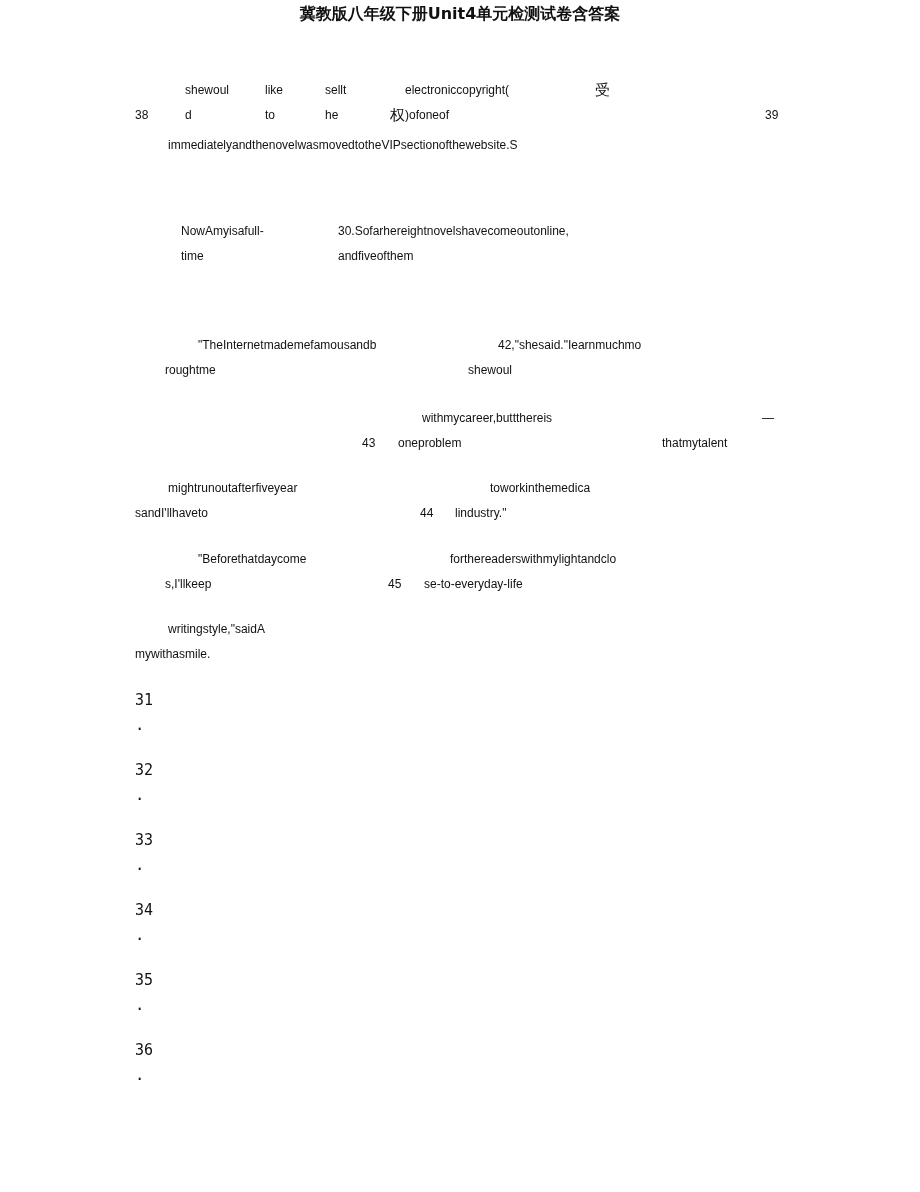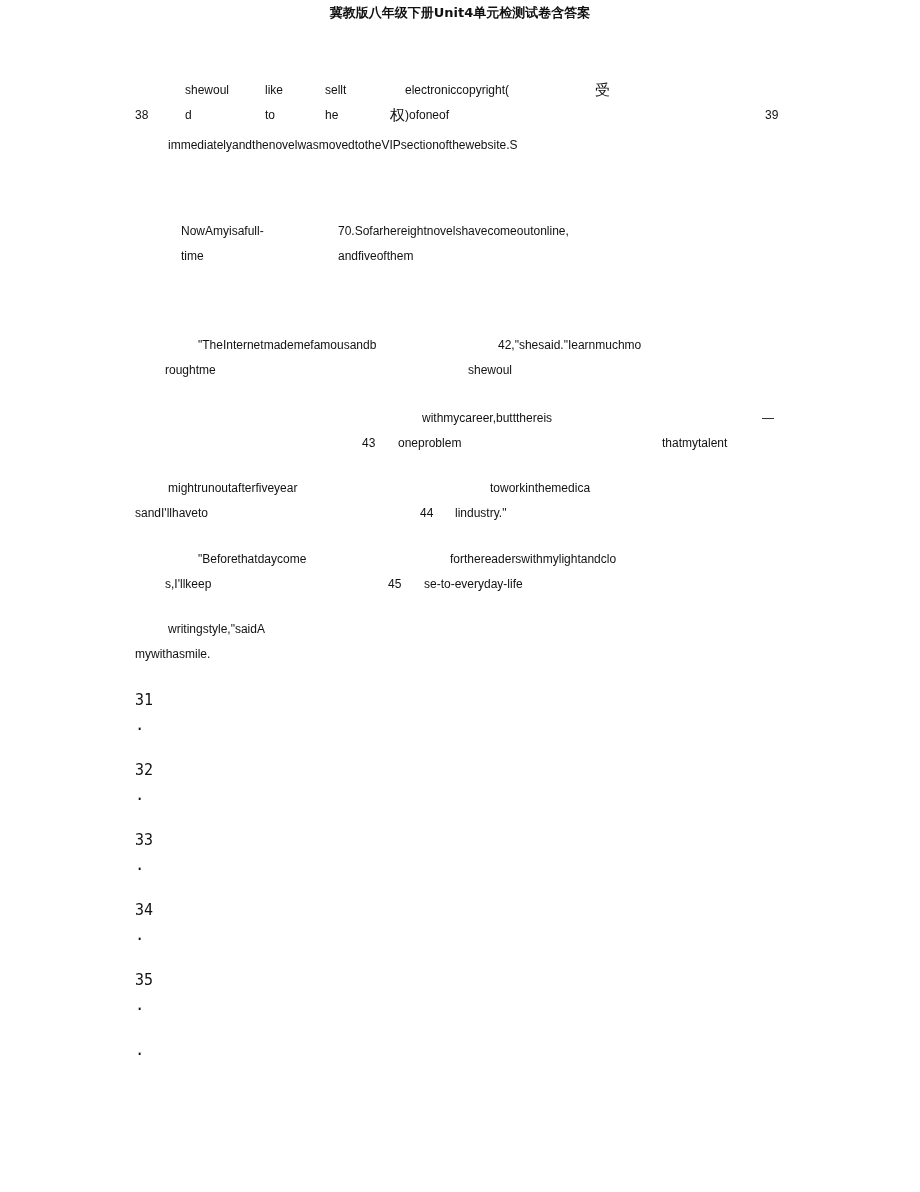--- a/index.html
+++ b/index.html
@@ -19,21 +19,21 @@
 
   
   .page-header {
     position: absolute;
     top: 4px;
     left: 0;
     width: 920px;
     text-align: center;
     font-family: "DejaVu Sans", "Liberation Sans", sans-serif;
     font-weight: bold;
-    font-size: 13px;
+    font-size: 16px;
     letter-spacing: 0px;
     color: #111111;
     white-space: nowrap;
   }
 
   
   .doc-body {
     position: absolute;
     left: 0;
     top: 0;
@@ -95,21 +95,21 @@
   }
 </style>
 </head>
 <body>
 
 <div class="page-header">冀教版八年级下册Unit4单元检测试卷含答案</div>
 
 <div class="doc-body" id="doc-body">
     <div class="block" style="left: 0px; top: 78px; width: 920px;"><div class="row"><span class="cell" style="left: 185px;">shewoul</span><span class="cell" style="left: 265px;">like</span><span class="cell" style="left: 325px;">sellt</span><span class="cell" style="left: 405px;">electroniccopyright(</span><span class="cell cjk" style="left: 595px;">受</span></div><div class="row"><span class="cell" style="left: 135px;">38</span><span class="cell" style="left: 185px;">d</span><span class="cell" style="left: 265px;">to</span><span class="cell" style="left: 325px;">he</span><span class="cell cjk" style="left: 390px;">权</span><span class="cell" style="left: 405px;">)ofoneof</span><span class="cell" style="left: 765px;">39</span></div></div>
     <div class="block" style="left: 0px; top: 133px; width: 759px;"><div class="row"><span class="cell" style="left: 168px;">immediatelyandthenovelwasmovedtotheVIPsectionofthewebsite.S</span></div></div>
-    <div class="block" style="left: 16px; top: 219px; width: 920px;"><div class="row"><span class="cell" style="left: 165px;">NowAmyisafull-</span><span class="cell" style="left: 322px;">70.Sofarhereightnovelshavecomeoutonline,</span></div><div class="row"><span class="cell" style="left: 165px;">time</span><span class="cell" style="left: 322px;">andfiveofthem</span></div></div>
+    <div class="block" style="left: 16px; top: 219px; width: 920px;"><div class="row"><span class="cell" style="left: 165px;">NowAmyisafull-</span><span class="cell" style="left: 322px;">30.Sofarhereightnovelshavecomeoutonline,</span></div><div class="row"><span class="cell" style="left: 165px;">time</span><span class="cell" style="left: 322px;">andfiveofthem</span></div></div>
     <div class="block" style="left: 0px; top: 333px; width: 920px;"><div class="row"><span class="cell" style="left: 198px;">"TheInternetmademefamousandb</span><span class="cell" style="left: 498px;">42,"shesaid."Iearnmuchmo</span></div><div class="row"><span class="cell" style="left: 165px;">roughtme</span><span class="cell" style="left: 468px;">shewoul</span></div></div>
     <div class="block" style="left: 0px; top: 406px; width: 920px;"><div class="row"><span class="cell" style="left: 422px;">withmycareer,buttthereis</span><span class="cell" style="left: 762px;">—</span></div><div class="row"><span class="cell" style="left: 362px;">43</span><span class="cell" style="left: 398px;">oneproblem</span><span class="cell" style="left: 662px;">thatmytalent</span></div></div>
     <div class="block" style="left: 0px; top: 476px; width: 920px;"><div class="row"><span class="cell" style="left: 168px;">mightrunoutafterfiveyear</span><span class="cell" style="left: 490px;">toworkinthemedica</span></div><div class="row"><span class="cell" style="left: 135px;">sandI'llhaveto</span><span class="cell" style="left: 420px;">44</span><span class="cell" style="left: 455px;">lindustry."</span></div></div>
     <div class="block" style="left: 0px; top: 547px; width: 920px;"><div class="row"><span class="cell" style="left: 198px;">"Beforethatdaycome</span><span class="cell" style="left: 450px;">forthereaderswithmylightandclo</span></div><div class="row"><span class="cell" style="left: 165px;">s,I'llkeep</span><span class="cell" style="left: 388px;">45</span><span class="cell" style="left: 424px;">se-to-everyday-life</span></div></div>
     <div class="block" style="left: 0px; top: 617px; width: 920px;"><div class="row"><span class="cell" style="left: 168px;">writingstyle,"saidA</span></div><div class="row"><span class="cell" style="left: 135px;">mywithasmile.</span></div></div>
   </div>
 
 <div class="answer-list" id="answer-list">
     <div class="answer-item">
       <span class="answer-num">31</span>
@@ -125,15 +125,16 @@
     </div>
     <div class="answer-item">
       <span class="answer-num">34</span>
       <span class="answer-dot">.</span>
     </div>
     <div class="answer-item">
       <span class="answer-num">35</span>
       <span class="answer-dot">.</span>
     </div>
     <div class="answer-item">
+      <span class="answer-num">36</span>
       <span class="answer-dot">.</span>
     </div>
   </div>
 
 </body></html>

